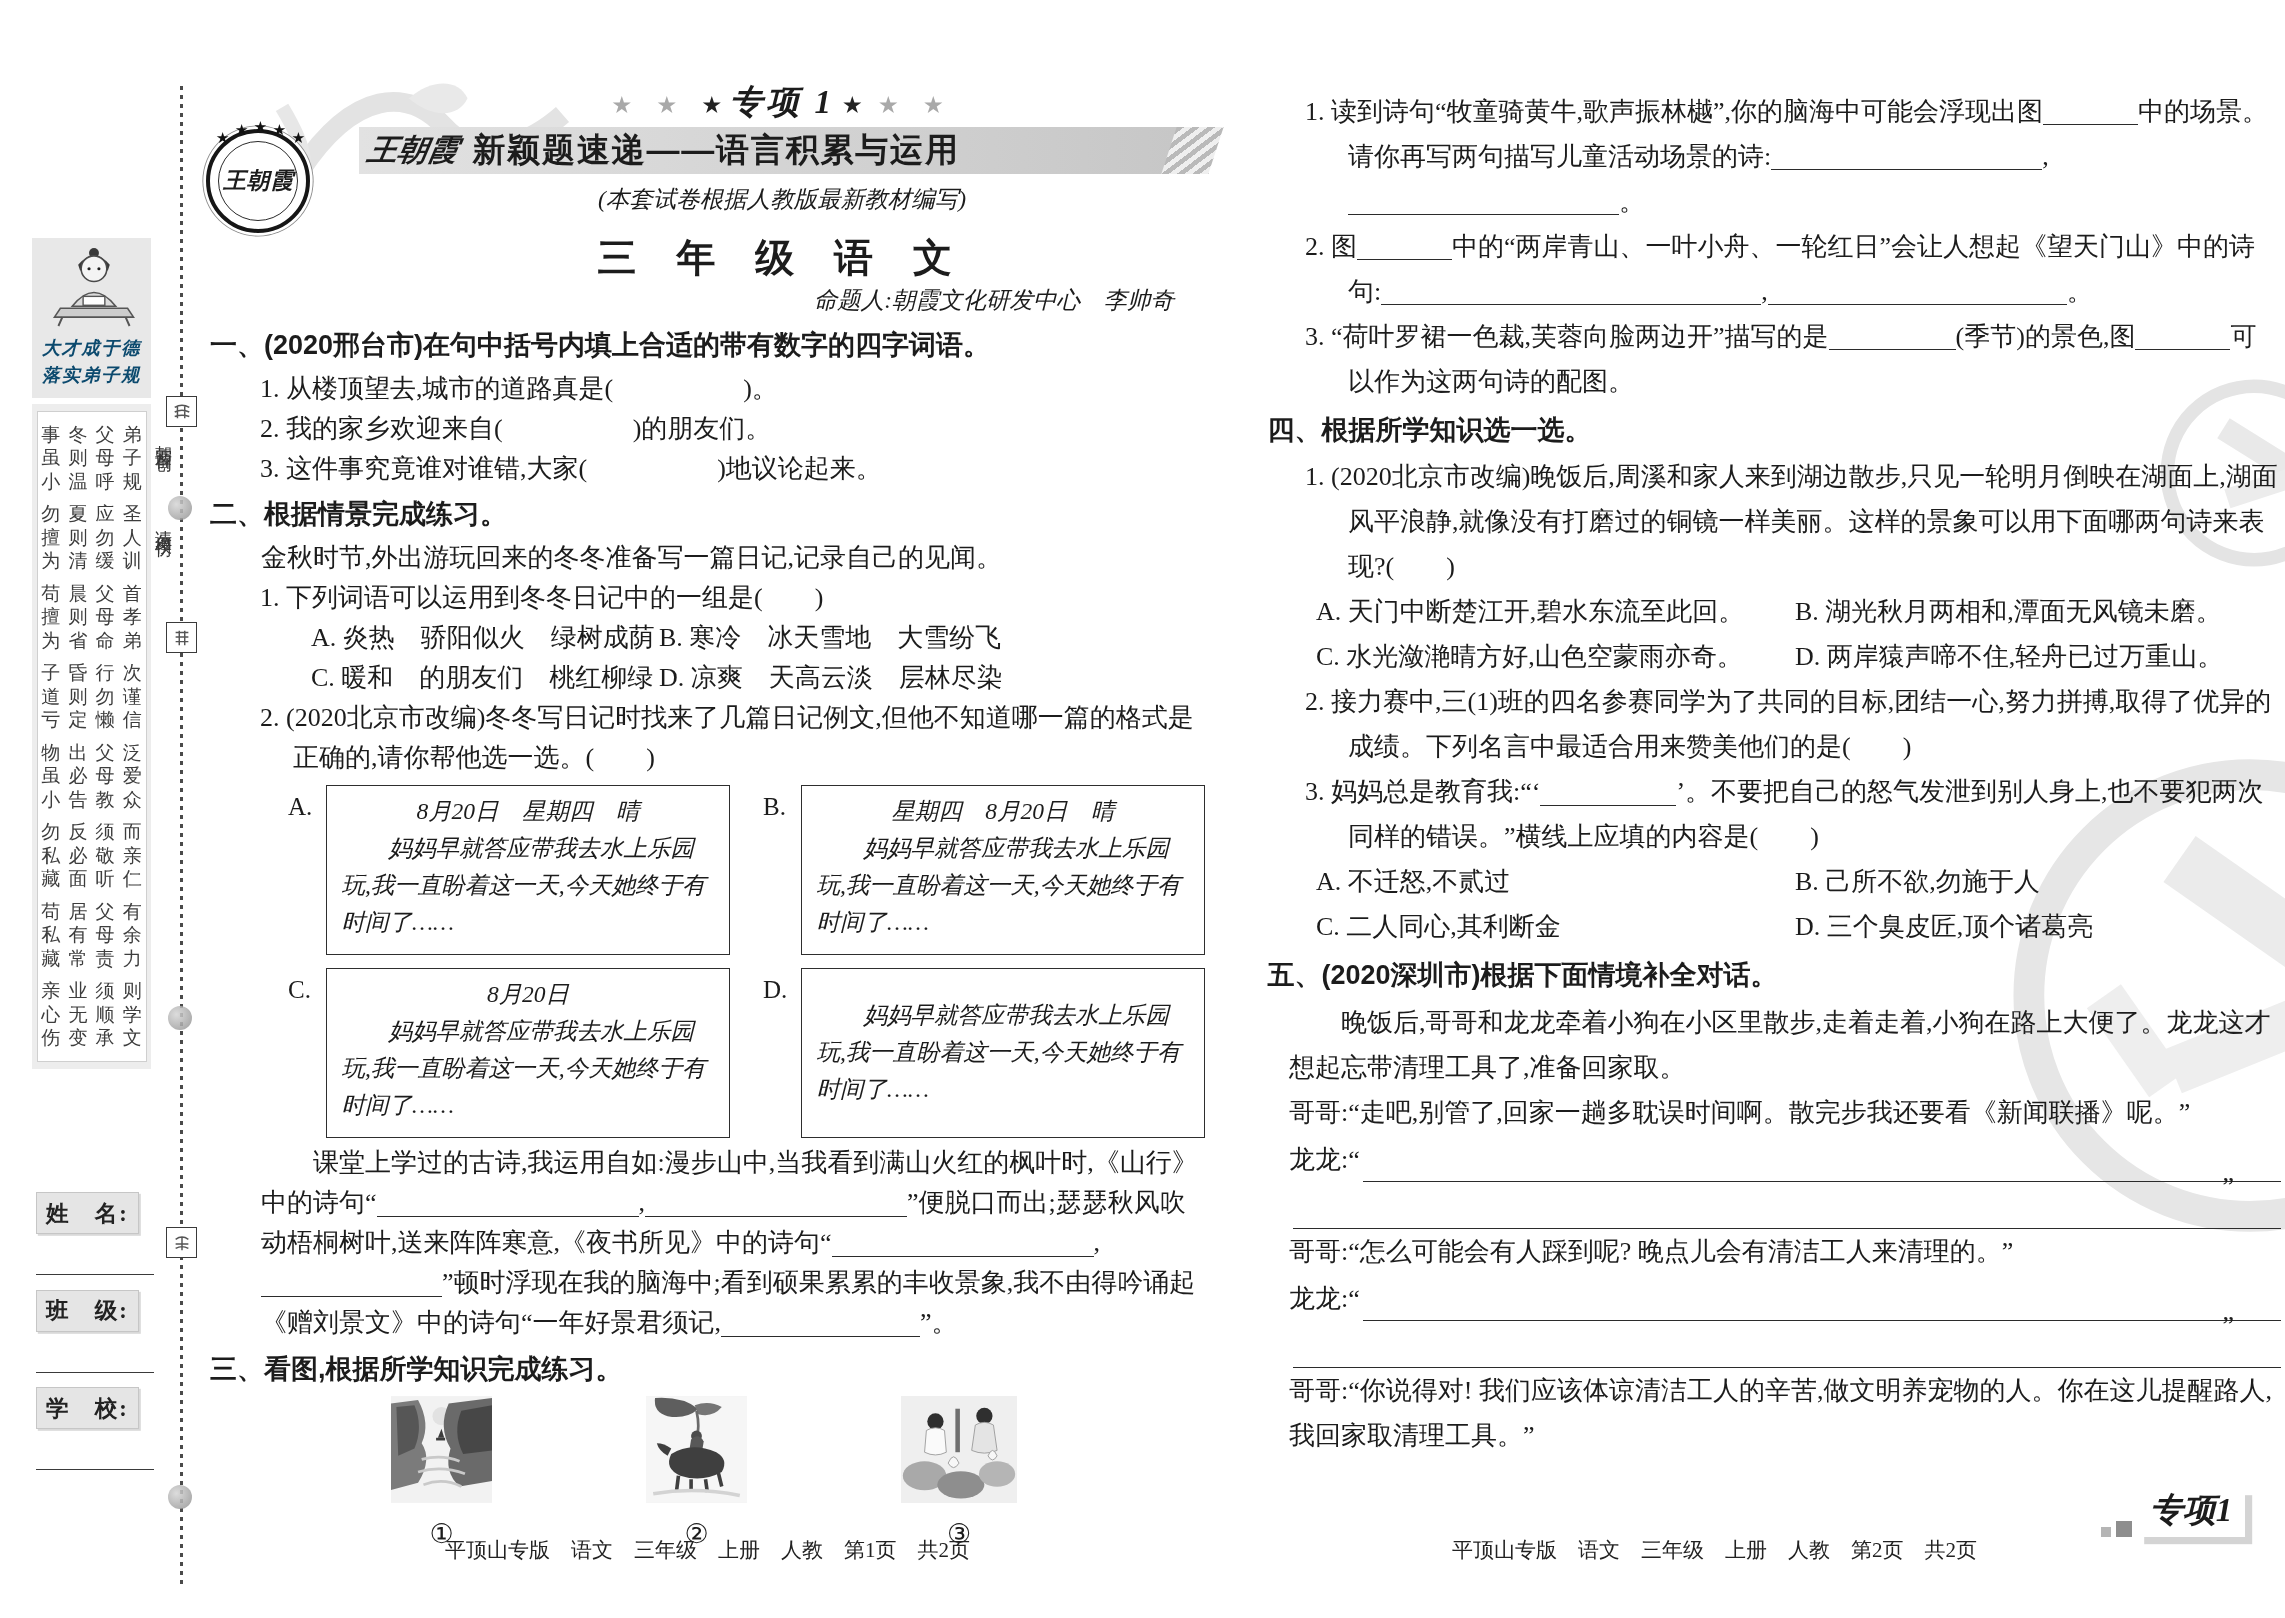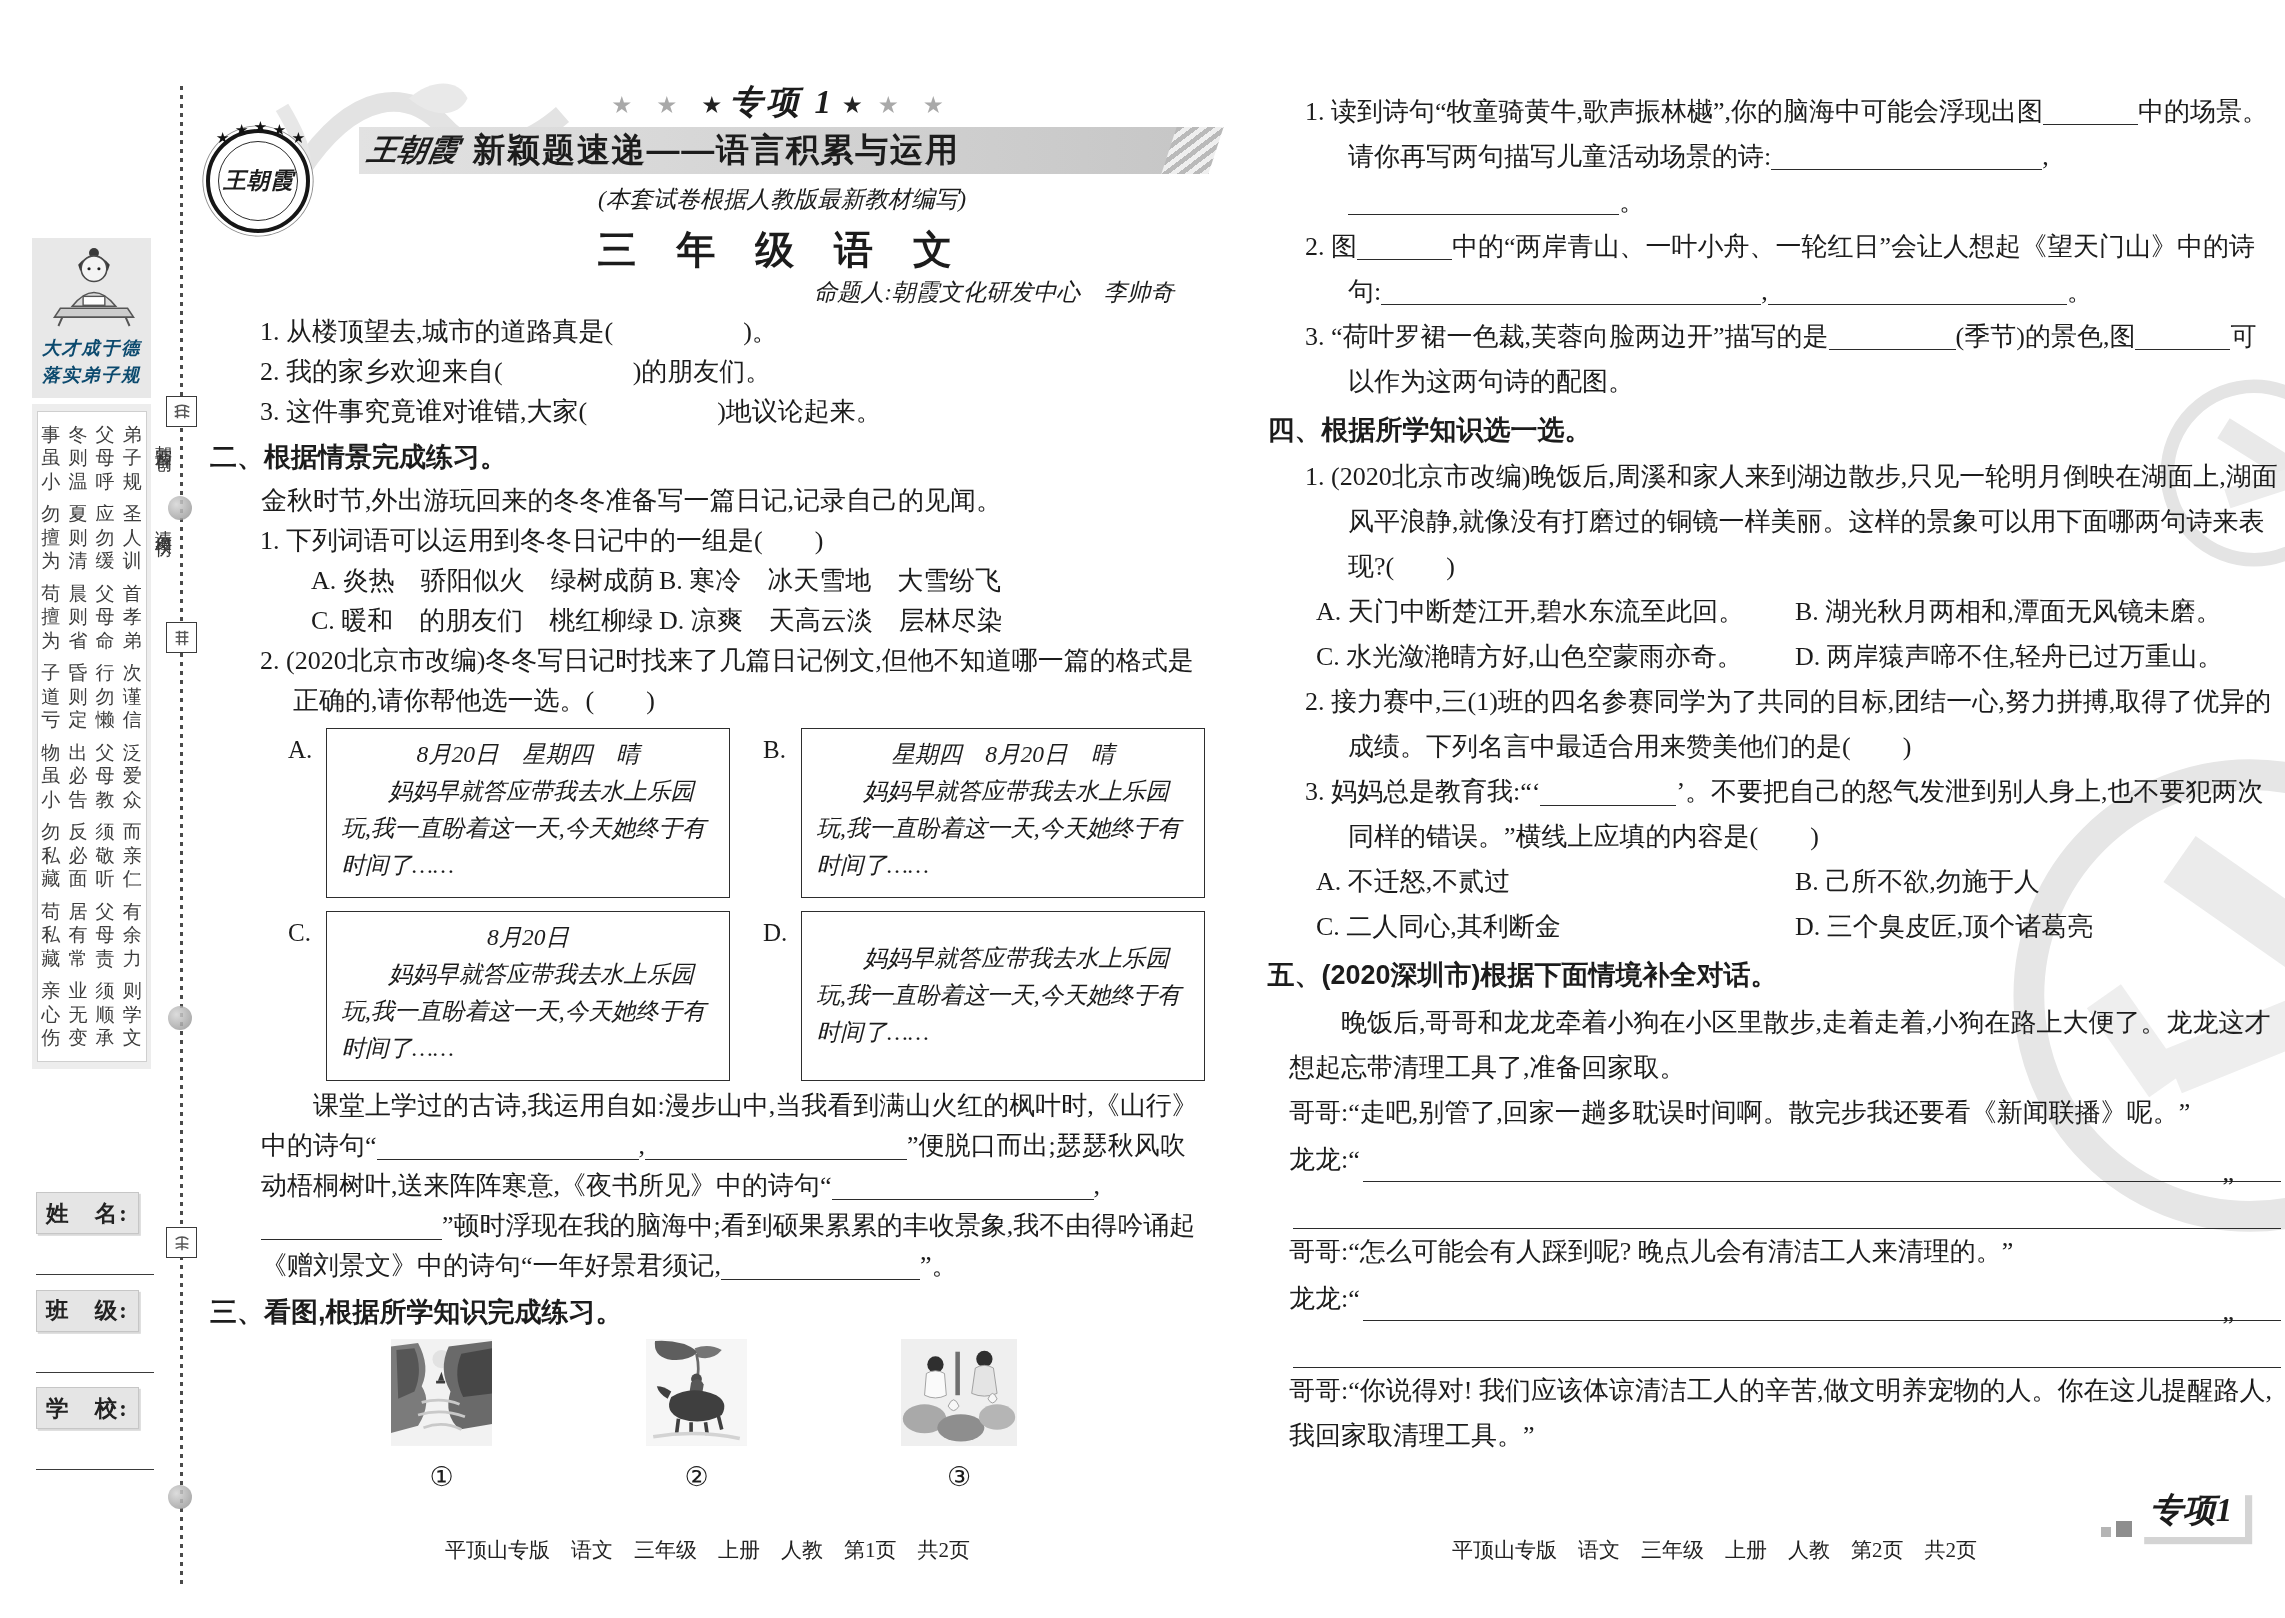--- a/index.html
+++ b/index.html
@@ -47,21 +47,21 @@
   .sdim{color:#a9a9a9;letter-spacing:9px;}
   .sdark{color:#222;}
   .unit{font-weight:bold;font-style:italic;font-size:33px;margin:0 7.2px;letter-spacing:3.6px;}
   .banner{position:relative;height:47px;background:linear-gradient(to right,#e2e2e2,#c6c6c6);
     display:flex;align-items:center;padding-left:9px;margin-top:1.8px;}
   .brand{font-style:italic;font-weight:bold;font-size:30px;transform:skewX(-10deg);margin-right:14.5px;white-space:nowrap;}
   .btitle{font-family:"Liberation Sans",sans-serif;font-weight:bold;font-size:33px;letter-spacing:1.8px;white-space:nowrap;}
   .bhatch{position:absolute;right:-11px;top:0;width:47px;height:47px;transform:skewX(-18deg);
     background:repeating-linear-gradient(135deg,#b9b9b9 0 5.4px,#efefef 5.4px 11px);}
   .subtitle{text-align:center;font-style:italic;font-size:23.5px;margin-top:5.4px;}
-  .grade{text-align:center;font-family:"Liberation Sans",sans-serif;font-weight:bold;font-size:39px;letter-spacing:14.5px;margin-top:11px;}
+  .grade{text-align:center;font-family:"Liberation Sans",sans-serif;font-weight:bold;font-size:39px;letter-spacing:14.5px;margin-top:19px;}
   .author{text-align:right;font-style:italic;font-size:23.5px;margin:1.8px 31px 0 0;}
   .logo{position:absolute;left:-3.6px;top:47px;width:96px;height:96px;border-radius:50%;
     border:4.5px solid #161616;background:#fff;box-shadow:0 0 0 2.7px #fff,0 0 0 3.6px #8a8a8a;z-index:2;
     display:flex;align-items:center;justify-content:center;}
   .logo-inner{width:78px;height:78px;border-radius:50%;border:1.8px solid #2a2a2a;
     display:flex;align-items:center;justify-content:center;}
   .logo-text{font-style:italic;font-weight:bold;font-size:22.6px;letter-spacing:0.9px;}
   .ls{position:absolute;font-size:15.4px;color:#111;}
   .ribbon{position:absolute;left:63px;top:-11px;z-index:0;}
   
@@ -355,20 +355,21 @@
           <span class="btitle">新颖题速递——语言积累与运用</span>
           <span class="bhatch"></span>
         </div>
         <div class="subtitle">(本套试卷根据人教版最新教材编写)</div>
         <div class="grade">三 年 级 语 文</div>
         <div class="author">命题人:朝霞文化研发中心　李帅奇</div>
       </div>
     </div>
 
     <div class="bodyL">
+      <div class="sec-title">一、(2020邢台市)在句中括号内填上合适的带有数字的四字词语。</div>
       <div class="item">1. 从楼顶望去,城市的道路真是(　　　　　)。</div>
       <div class="item">2. 我的家乡欢迎来自(　　　　　)的朋友们。</div>
       <div class="item">3. 这件事究竟谁对谁错,大家(　　　　　)地议论起来。</div>
 
       <div class="sec-title">二、根据情景完成练习。</div>
       <div class="intro">金秋时节,外出游玩回来的冬冬准备写一篇日记,记录自己的见闻。</div>
       <div class="item">1. 下列词语可以运用到冬冬日记中的一组是(　　)</div>
       <div class="opts">
           <div class="opt">A. 炎热　骄阳似火　绿树成荫</div>
           <div class="opt">B. 寒冷　冰天雪地　大雪纷飞</div>

